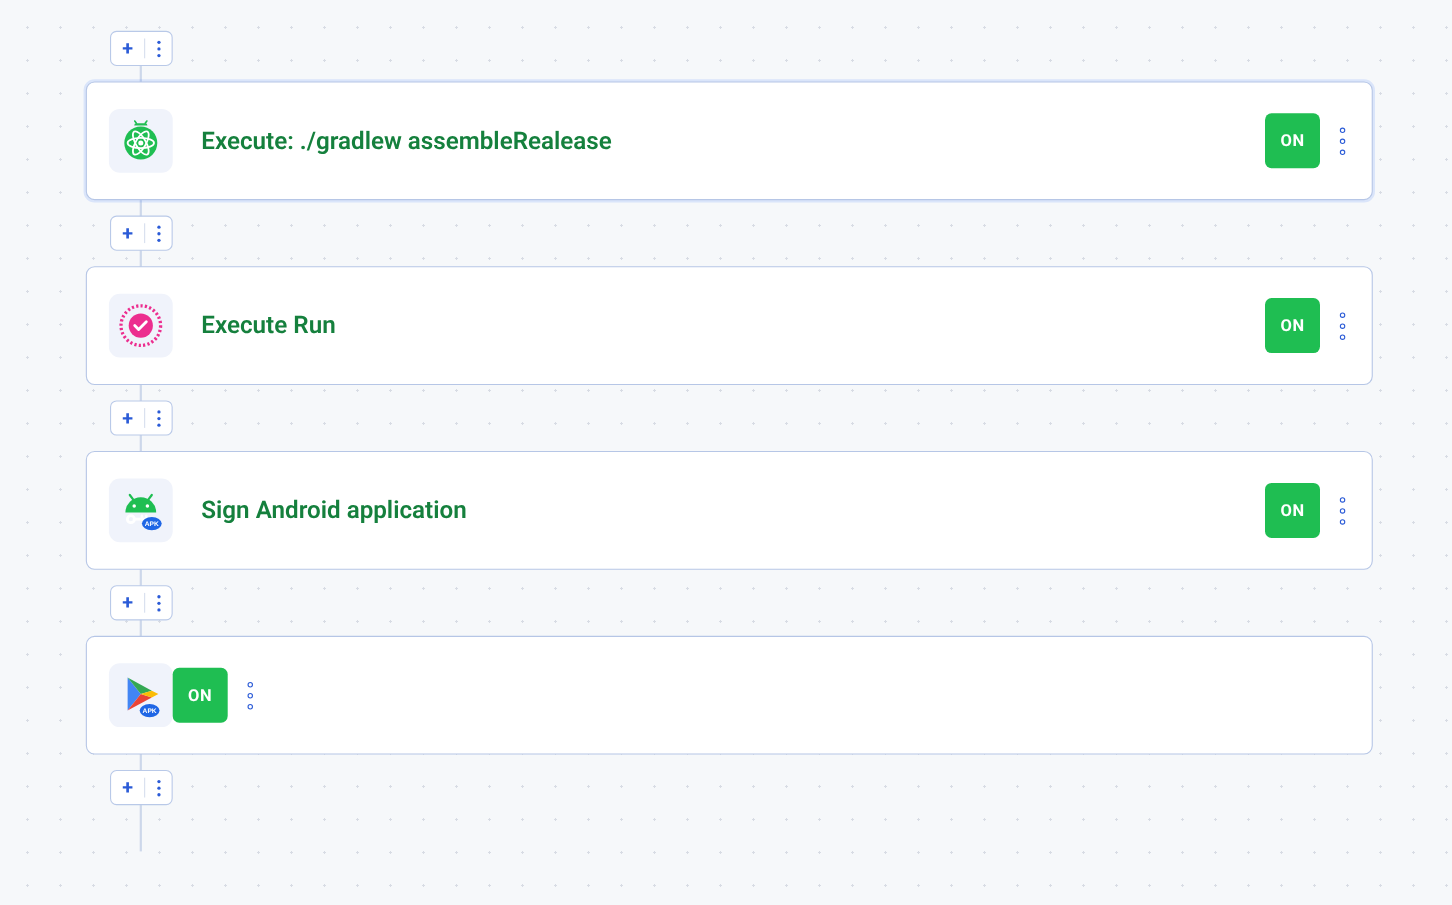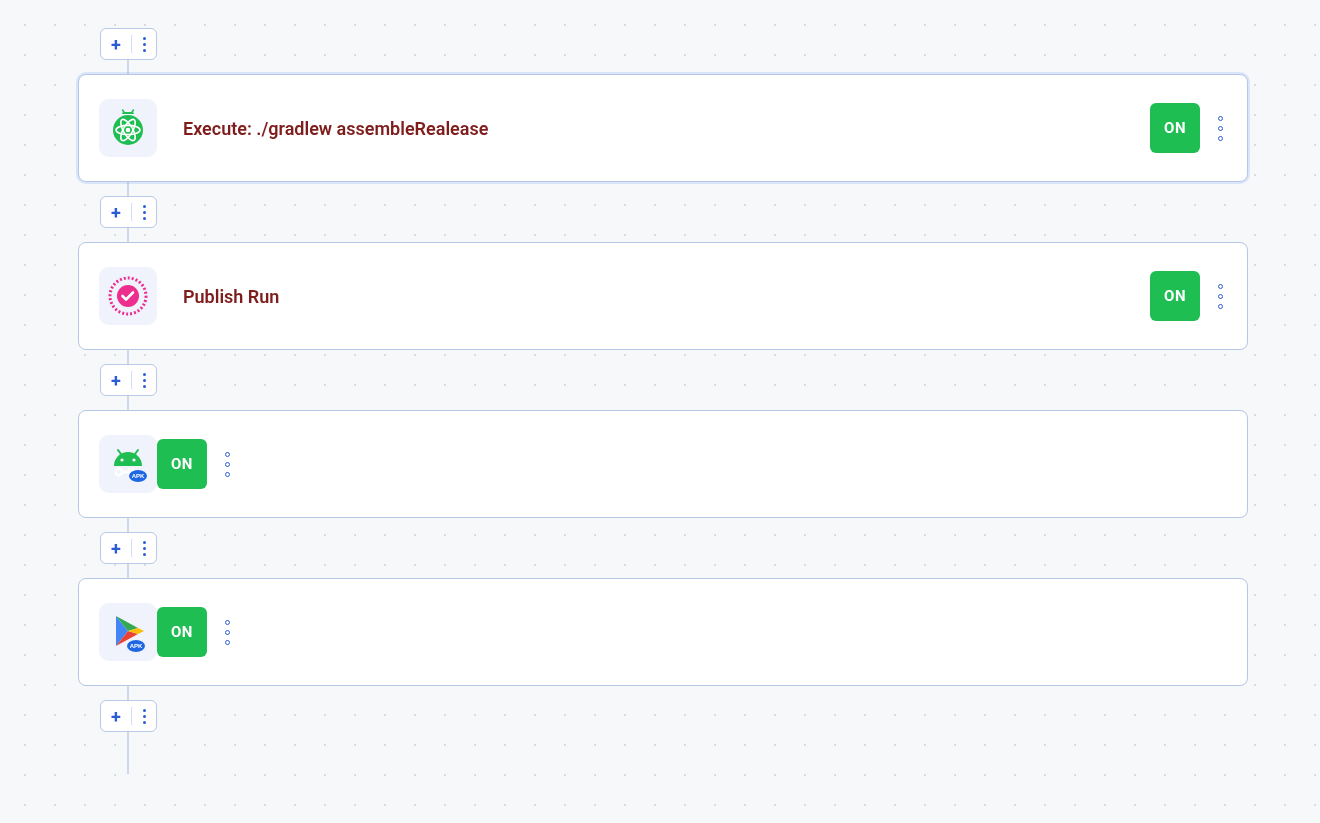--- a/index.html
+++ b/index.html
@@ -93,23 +93,23 @@
     height: 58px;
     border-radius: 10px;
     background: #f0f3fb;
     display: flex;
     align-items: center;
     justify-content: center;
     flex-shrink: 0;
   }
   .step-title {
     margin-left: 26px;
-    font-size: 18px;
+    font-size: 22px;
     font-weight: 600;
-    color: #7f1d1d;
+    color: #15803d;
     flex: 1;
   }
   .badge-on {
     background: #1fbe52;
     color: #fff;
     font-weight: 700;
     font-size: 15px;
     padding: 16px 14px;
     border-radius: 6px;
     letter-spacing: 0.5px;
@@ -219,21 +219,21 @@
 
     
     <div class="step">
       <div class="step-icon">
         <svg class="ico-approve" viewBox="0 0 42 42">
           <circle cx="21" cy="21" r="18" fill="none" stroke="#ec2e8f" stroke-width="3" stroke-dasharray="2 2"></circle>
           <circle cx="21" cy="21" r="11" fill="#ec2e8f"></circle>
           <path d="M15.5 21 l3.5 3.5 l7 -7" fill="none" stroke="#fff" stroke-width="2.6" stroke-linecap="round" stroke-linejoin="round"></path>
         </svg>
       </div>
-      <div class="step-title">Publish Run</div>
+      <div class="step-title">Execute Run</div>
       <div class="badge-on">ON</div>
       <div class="step-menu">
         <span></span>
           <span></span>
           <span></span>
       </div>
     </div>
 
     <div class="gap2"></div>
 
@@ -262,20 +262,21 @@
           <circle cx="16" cy="18" r="1.6" fill="#fff"></circle>
           <circle cx="28" cy="18" r="1.6" fill="#fff"></circle>
           <circle cx="13" cy="30" r="3.2" fill="none" stroke="#fff" stroke-width="2.5"></circle>
           <line x1="16" y1="30" x2="28" y2="30" stroke="#fff" stroke-width="2.5" stroke-linecap="round"></line>
           <line x1="23" y1="30" x2="23" y2="27" stroke="#fff" stroke-width="2.5" stroke-linecap="round"></line>
           <line x1="27" y1="30" x2="27" y2="27" stroke="#fff" stroke-width="2.5" stroke-linecap="round"></line>
           <ellipse cx="32" cy="34" rx="9" ry="6" fill="#1f66e5"></ellipse>
           <text x="32" y="36" text-anchor="middle" class="apk-badge">APK</text>
         </svg>
       </div>
+      <div class="step-title">Sign Android application</div>
       <div class="badge-on">ON</div>
       <div class="step-menu">
         <span></span>
           <span></span>
           <span></span>
       </div>
     </div>
 
     <div class="gap2"></div>
 

